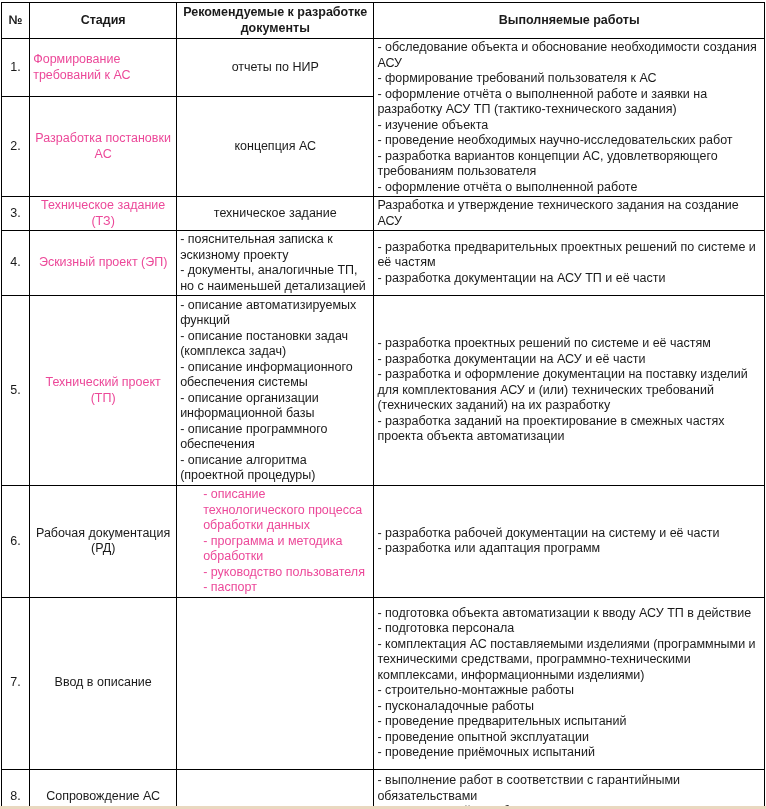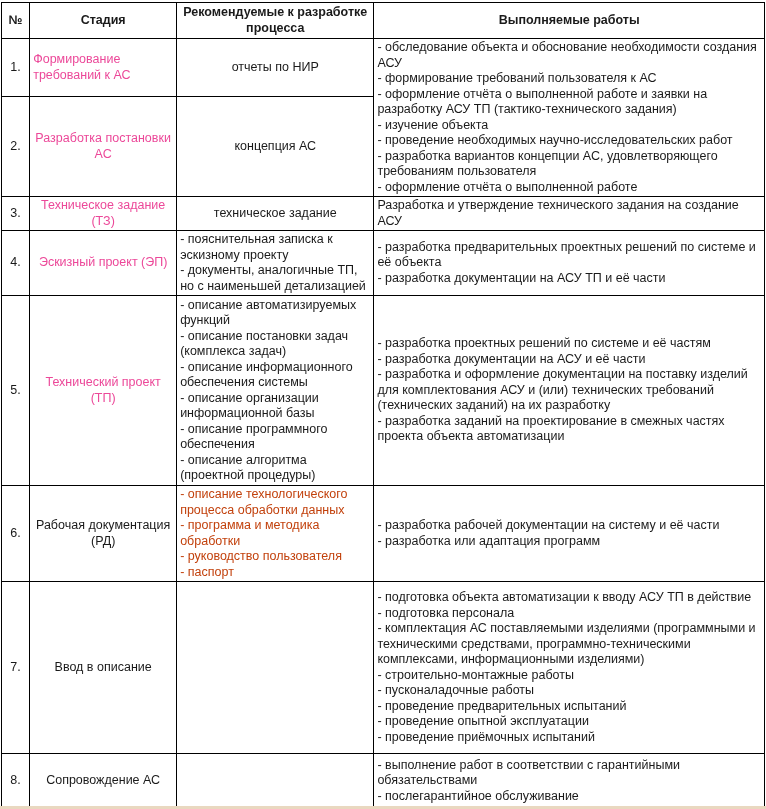--- a/index.html
+++ b/index.html
@@ -19,21 +19,21 @@
   col.c-num{width:28px;}
   col.c-stage{width:146px;}
   col.c-docs{width:196px;}
   col.c-works{width:388px;}
   td.num{text-align:center;padding:1px 1px;}
   td.stage{text-align:center;}
   td.stage.left{text-align:left;}
   td.center{text-align:center;}
   .pre{white-space:pre-line;text-align:left;}
   .lnk{color:#ec4899;}
-  .doclink{color:#c2410c;text-align:left;}
+  .doclink{color:#ec4899;text-align:left;margin-left:23px;}
   .docs-list{text-align:left;}
   .bottom-strip{
     position:absolute;left:0;bottom:0;width:766px;height:3px;
     background:#e9d8c0;
   }
   
   tr.h-head{height:34px;}
   tr.h-r1{height:57px;}
   tr.h-r2{height:97px;}
   tr.h-r3{height:33px;}
@@ -51,21 +51,21 @@
     <colgroup>
       <col class="c-num">
         <col class="c-stage">
         <col class="c-docs">
         <col class="c-works">
     </colgroup>
     <thead>
       <tr class="h-head">
         <th>№</th>
         <th>Стадия</th>
-        <th>Рекомендуемые к разработке процесса</th>
+        <th>Рекомендуемые к разработке документы</th>
         <th>Выполняемые работы</th>
       </tr>
     </thead>
     <tbody>
       <tr class="h-r1">
         <td class="num">1.</td>
         <td class="stage left"><span class="lnk">Формирование требований к АС</span></td>
         <td class="center">отчеты по НИР</td>
         <td class="pre" rowspan="2">- обследование объекта и обоснование необходимости создания АСУ
 - формирование требований пользователя к АС
@@ -84,21 +84,21 @@
         <td class="num">3.</td>
         <td class="stage"><span class="lnk">Техническое задание (ТЗ)</span></td>
         <td class="center">техническое задание</td>
         <td class="pre">Разработка и утверждение технического задания на создание АСУ</td>
       </tr>
       <tr class="h-r4">
         <td class="num">4.</td>
         <td class="stage"><span class="lnk">Эскизный проект (ЭП)</span></td>
         <td class="pre">- пояснительная записка к эскизному проекту
 - документы, аналогичные ТП, но с наименьшей детализацией</td>
-        <td class="pre">- разработка предварительных проектных решений по системе и её объекта
+        <td class="pre">- разработка предварительных проектных решений по системе и её частям
 - разработка документации на АСУ ТП и её части</td>
       </tr>
       <tr class="h-r5">
         <td class="num">5.</td>
         <td class="stage"><span class="lnk">Технический проект (ТП)</span></td>
         <td class="pre">- описание автоматизируемых функций
 - описание постановки задач (комплекса задач)
 - описание информационного обеспечения системы
 - описание организации информационной базы
 - описание программного обеспечения

